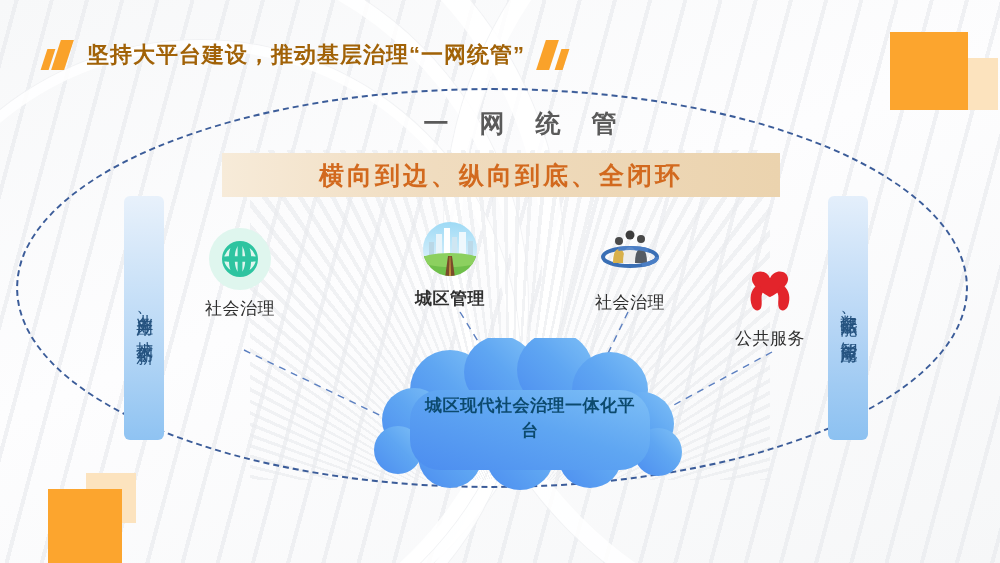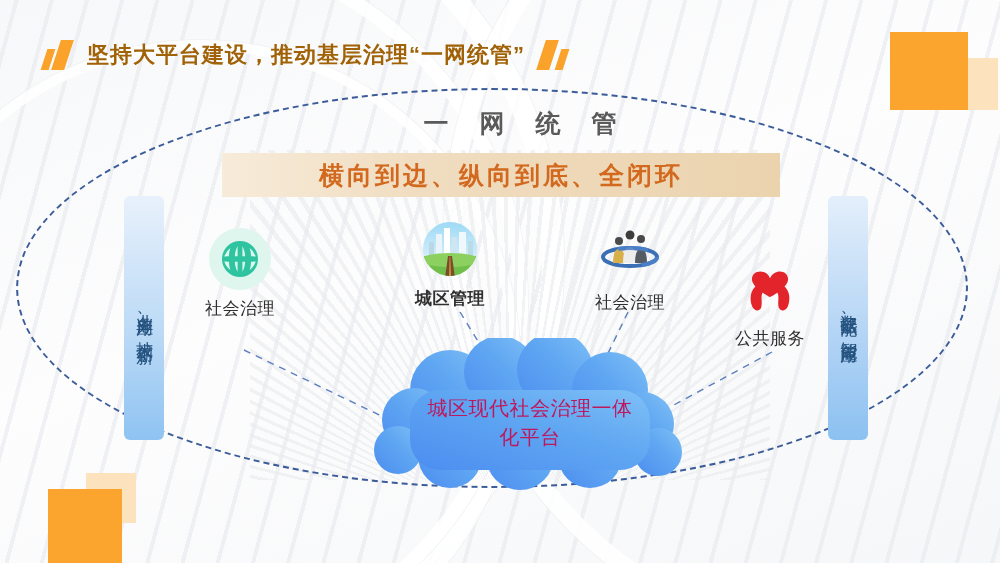--- a/index.html
+++ b/index.html
@@ -144,21 +144,21 @@
     width: 62px; height: 62px; border-radius: 50%;
     background: #DFF6EE;
     display: flex; align-items: center; justify-content: center;
   }
 
   
   .cloud-wrap { position: absolute; left: 370px; top: 338px; width: 320px; height: 152px; }
   .cloud-text {
     position: absolute; left: 0; right: 0; top: 56px;
     text-align: center;
-    font-size: 20px; font-weight: normal; color: #be185d;
+    font-size: 17px; font-weight: bold; color: #0c4a6e;
     line-height: 1.45; letter-spacing: .5px;
     padding: 0 52px; box-sizing: border-box;
   }
 </style>
 </head>
 <body>
 
 <div id="slide">
 
   <div class="bg-stripes"></div>

